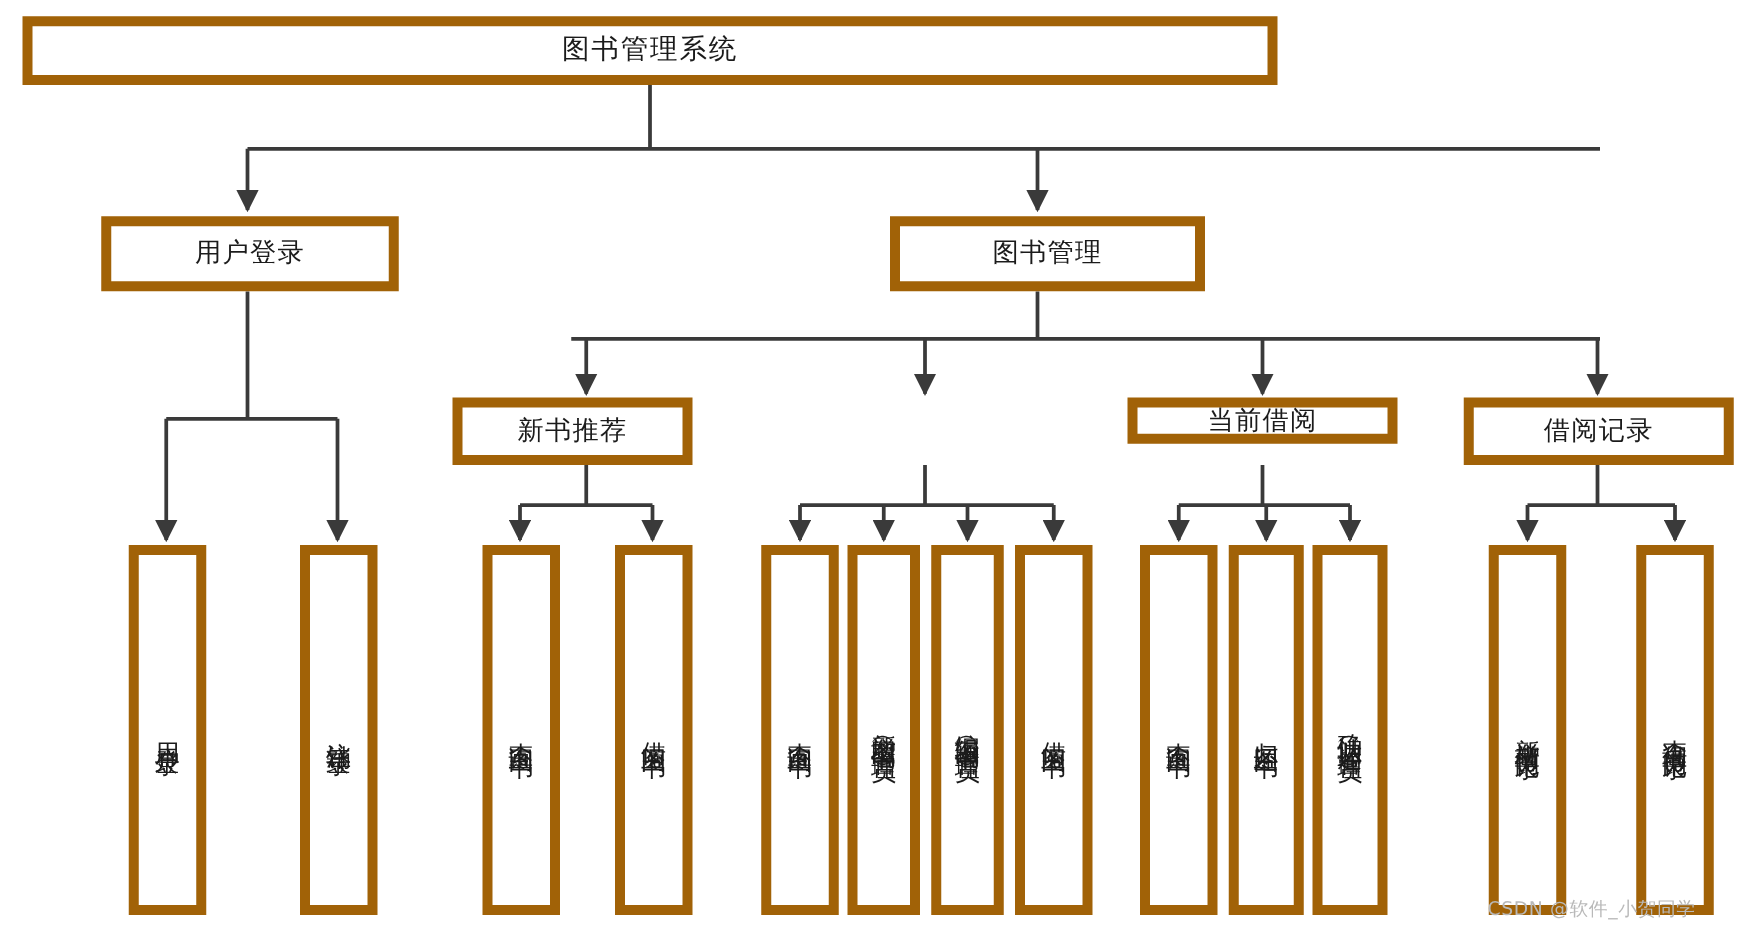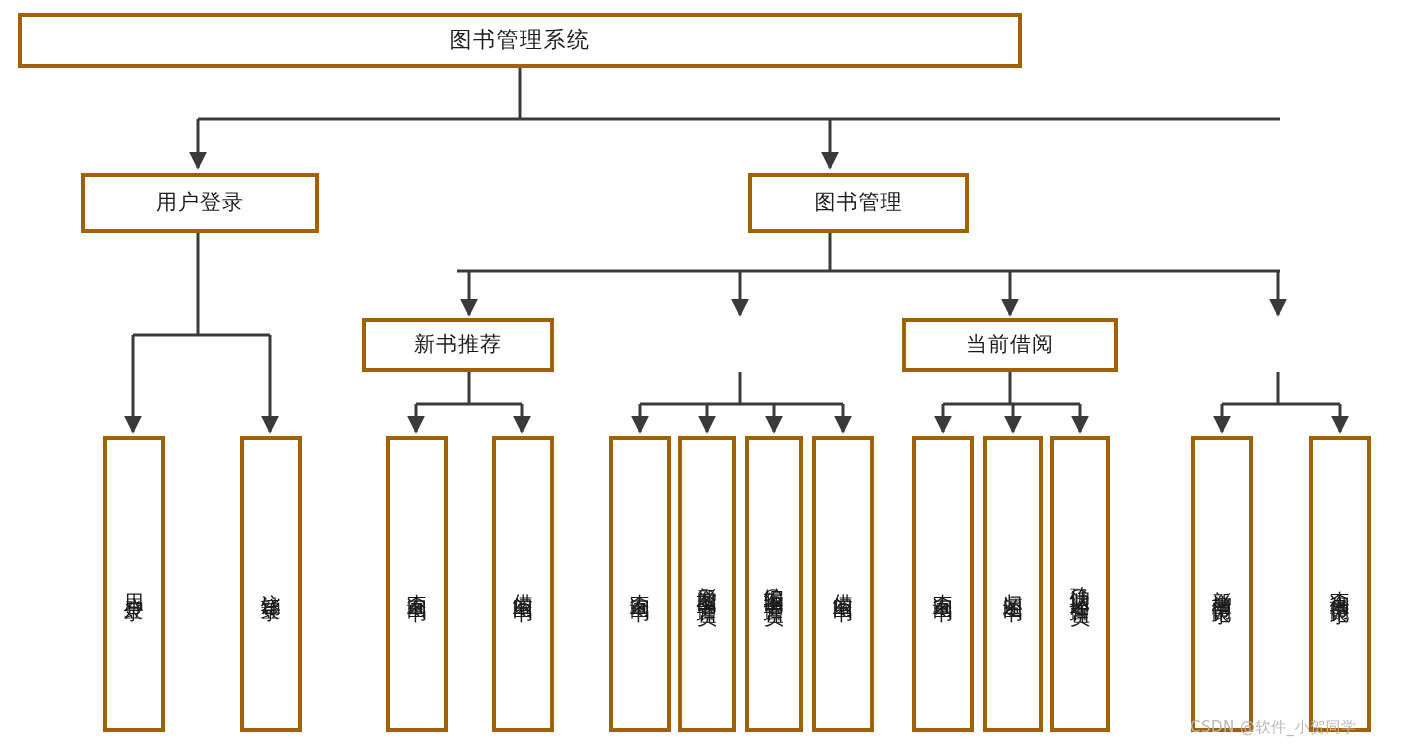--- a/index.html
+++ b/index.html
@@ -22,21 +22,21 @@
     position: absolute;
     left: 0;
     top: 0;
     width: 1405px;
     height: 747px;
     pointer-events: none;
   }
   .node {
     position: absolute;
     box-sizing: border-box;
-    border: 4px solid #a16207;
+    border: 8px solid #a16207;
     background: #ffffff;
     color: #1b1b1b;
     display: flex;
     align-items: center;
     justify-content: center;
     text-align: center;
     line-height: 1.12;
   }
   .node.horiz {
     font-size: 21px;
@@ -121,24 +121,25 @@
       <path d="M 1278 372 L 1278 404"></path>
       <path d="M 1222 404 L 1340 404"></path>
       <path d="M 1222 404 L 1222 432" marker-end="url(#arrow)"></path>
       <path d="M 1340 404 L 1340 432" marker-end="url(#arrow)"></path>
     </g>
   </svg>
 
   <div class="node root horiz" style="left:18px; top:13px; width:1004px; height:55px;">图书管理系统</div>
 
   <div class="node horiz" style="left:81px; top:173px; width:238px; height:60px;">用户登录</div>
-  <div class="node horiz" style="left:748px; top:173px; width:221px; height:60px;">图书管理</div>
+  <div class="node horiz" style="left:712px; top:173px; width:252px; height:60px;">图书管理</div>
 
   <div class="node horiz" style="left:362px; top:318px; width:192px; height:54px;">新书推荐</div>
-  <div class="node horiz" style="left:902px; top:318px; width:216px; height:54px;">当前借阅</div>
+  <div class="node horiz" style="left:902px; top:318px; width:216px; height:37px;">当前借阅</div>
+  <div class="node horiz" style="left:1171px; top:318px; width:216px; height:54px;">借阅记录</div>
 
   <div class="node vert" style="left:103px; top:436px; width:62px; height:296px;">
     <span class="vtext">用户登录</span>
   </div>
   <div class="node vert" style="left:240px; top:436px; width:62px; height:296px;">
     <span class="vtext">注销登录</span>
   </div>
 
   <div class="node vert" style="left:386px; top:436px; width:62px; height:296px;">
     <span class="vtext">查询图书</span>

